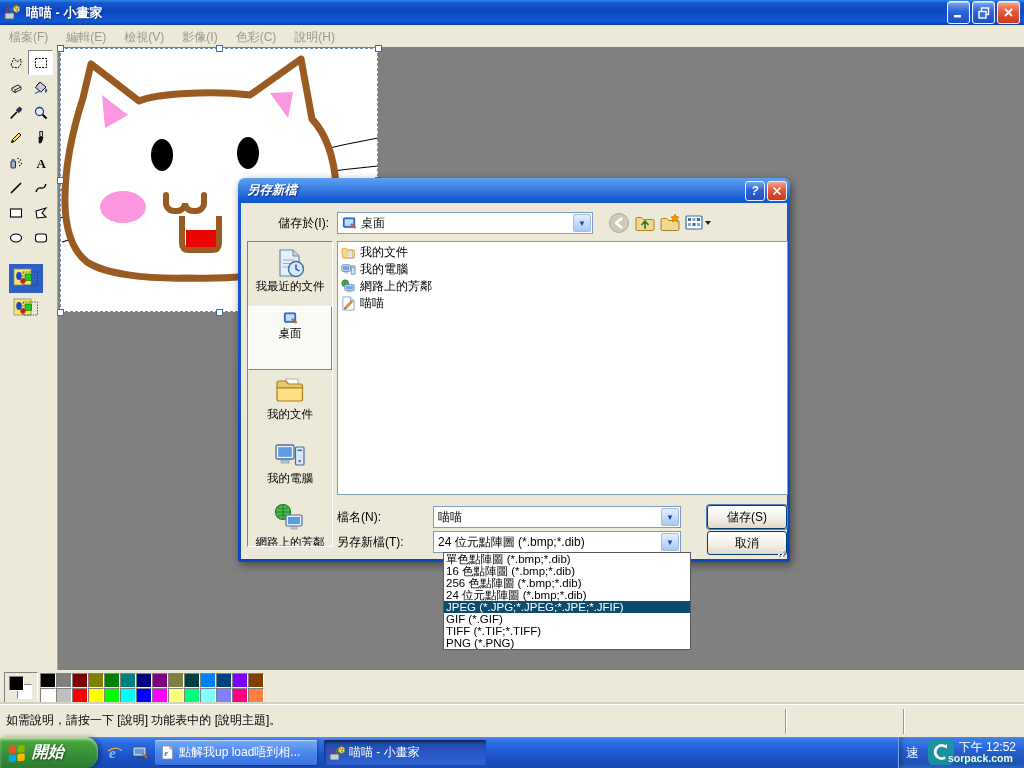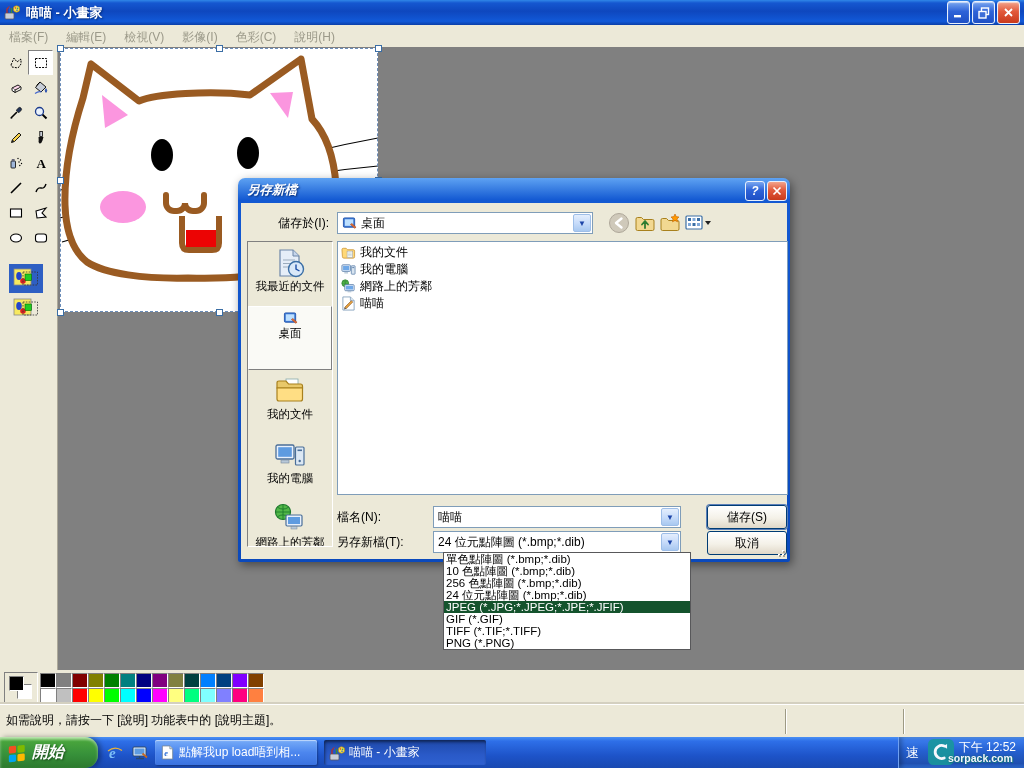--- a/index.html
+++ b/index.html
@@ -466,24 +466,24 @@
       <div class="grip">
         <i style="right:0;bottom:0"></i>
           <i style="right:4px;bottom:0"></i>
           <i style="right:0;bottom:4px"></i>
       </div>
     </div>
   </div>
 
   <div class="dropdown" id="type-dropdown">
       <div class="dd-item">單色點陣圖 (*.bmp;*.dib)</div>
-      <div class="dd-item">10 色點陣圖 (*.bmp;*.dib)</div>
+      <div class="dd-item">16 色點陣圖 (*.bmp;*.dib)</div>
       <div class="dd-item">256 色點陣圖 (*.bmp;*.dib)</div>
       <div class="dd-item">24 位元點陣圖 (*.bmp;*.dib)</div>
-      <div class="dd-item sel" style="background: #14532d;">JPEG (*.JPG;*.JPEG;*.JPE;*.JFIF)</div>
+      <div class="dd-item sel" style="background: #0c4a6e;">JPEG (*.JPG;*.JPEG;*.JPE;*.JFIF)</div>
       <div class="dd-item">GIF (*.GIF)</div>
       <div class="dd-item">TIFF (*.TIF;*.TIFF)</div>
       <div class="dd-item">PNG (*.PNG)</div>
     </div>
 
   <div class="palette">
     <div class="curcolors">
       <div class="colbox" id="bg-color" style="left: 12px; top: 11px; background: rgb(255, 255, 255);"></div>
       <div class="colbox" id="fg-color" style="left: 4px; top: 3px; background: rgb(0, 0, 0);"></div>
     </div>

